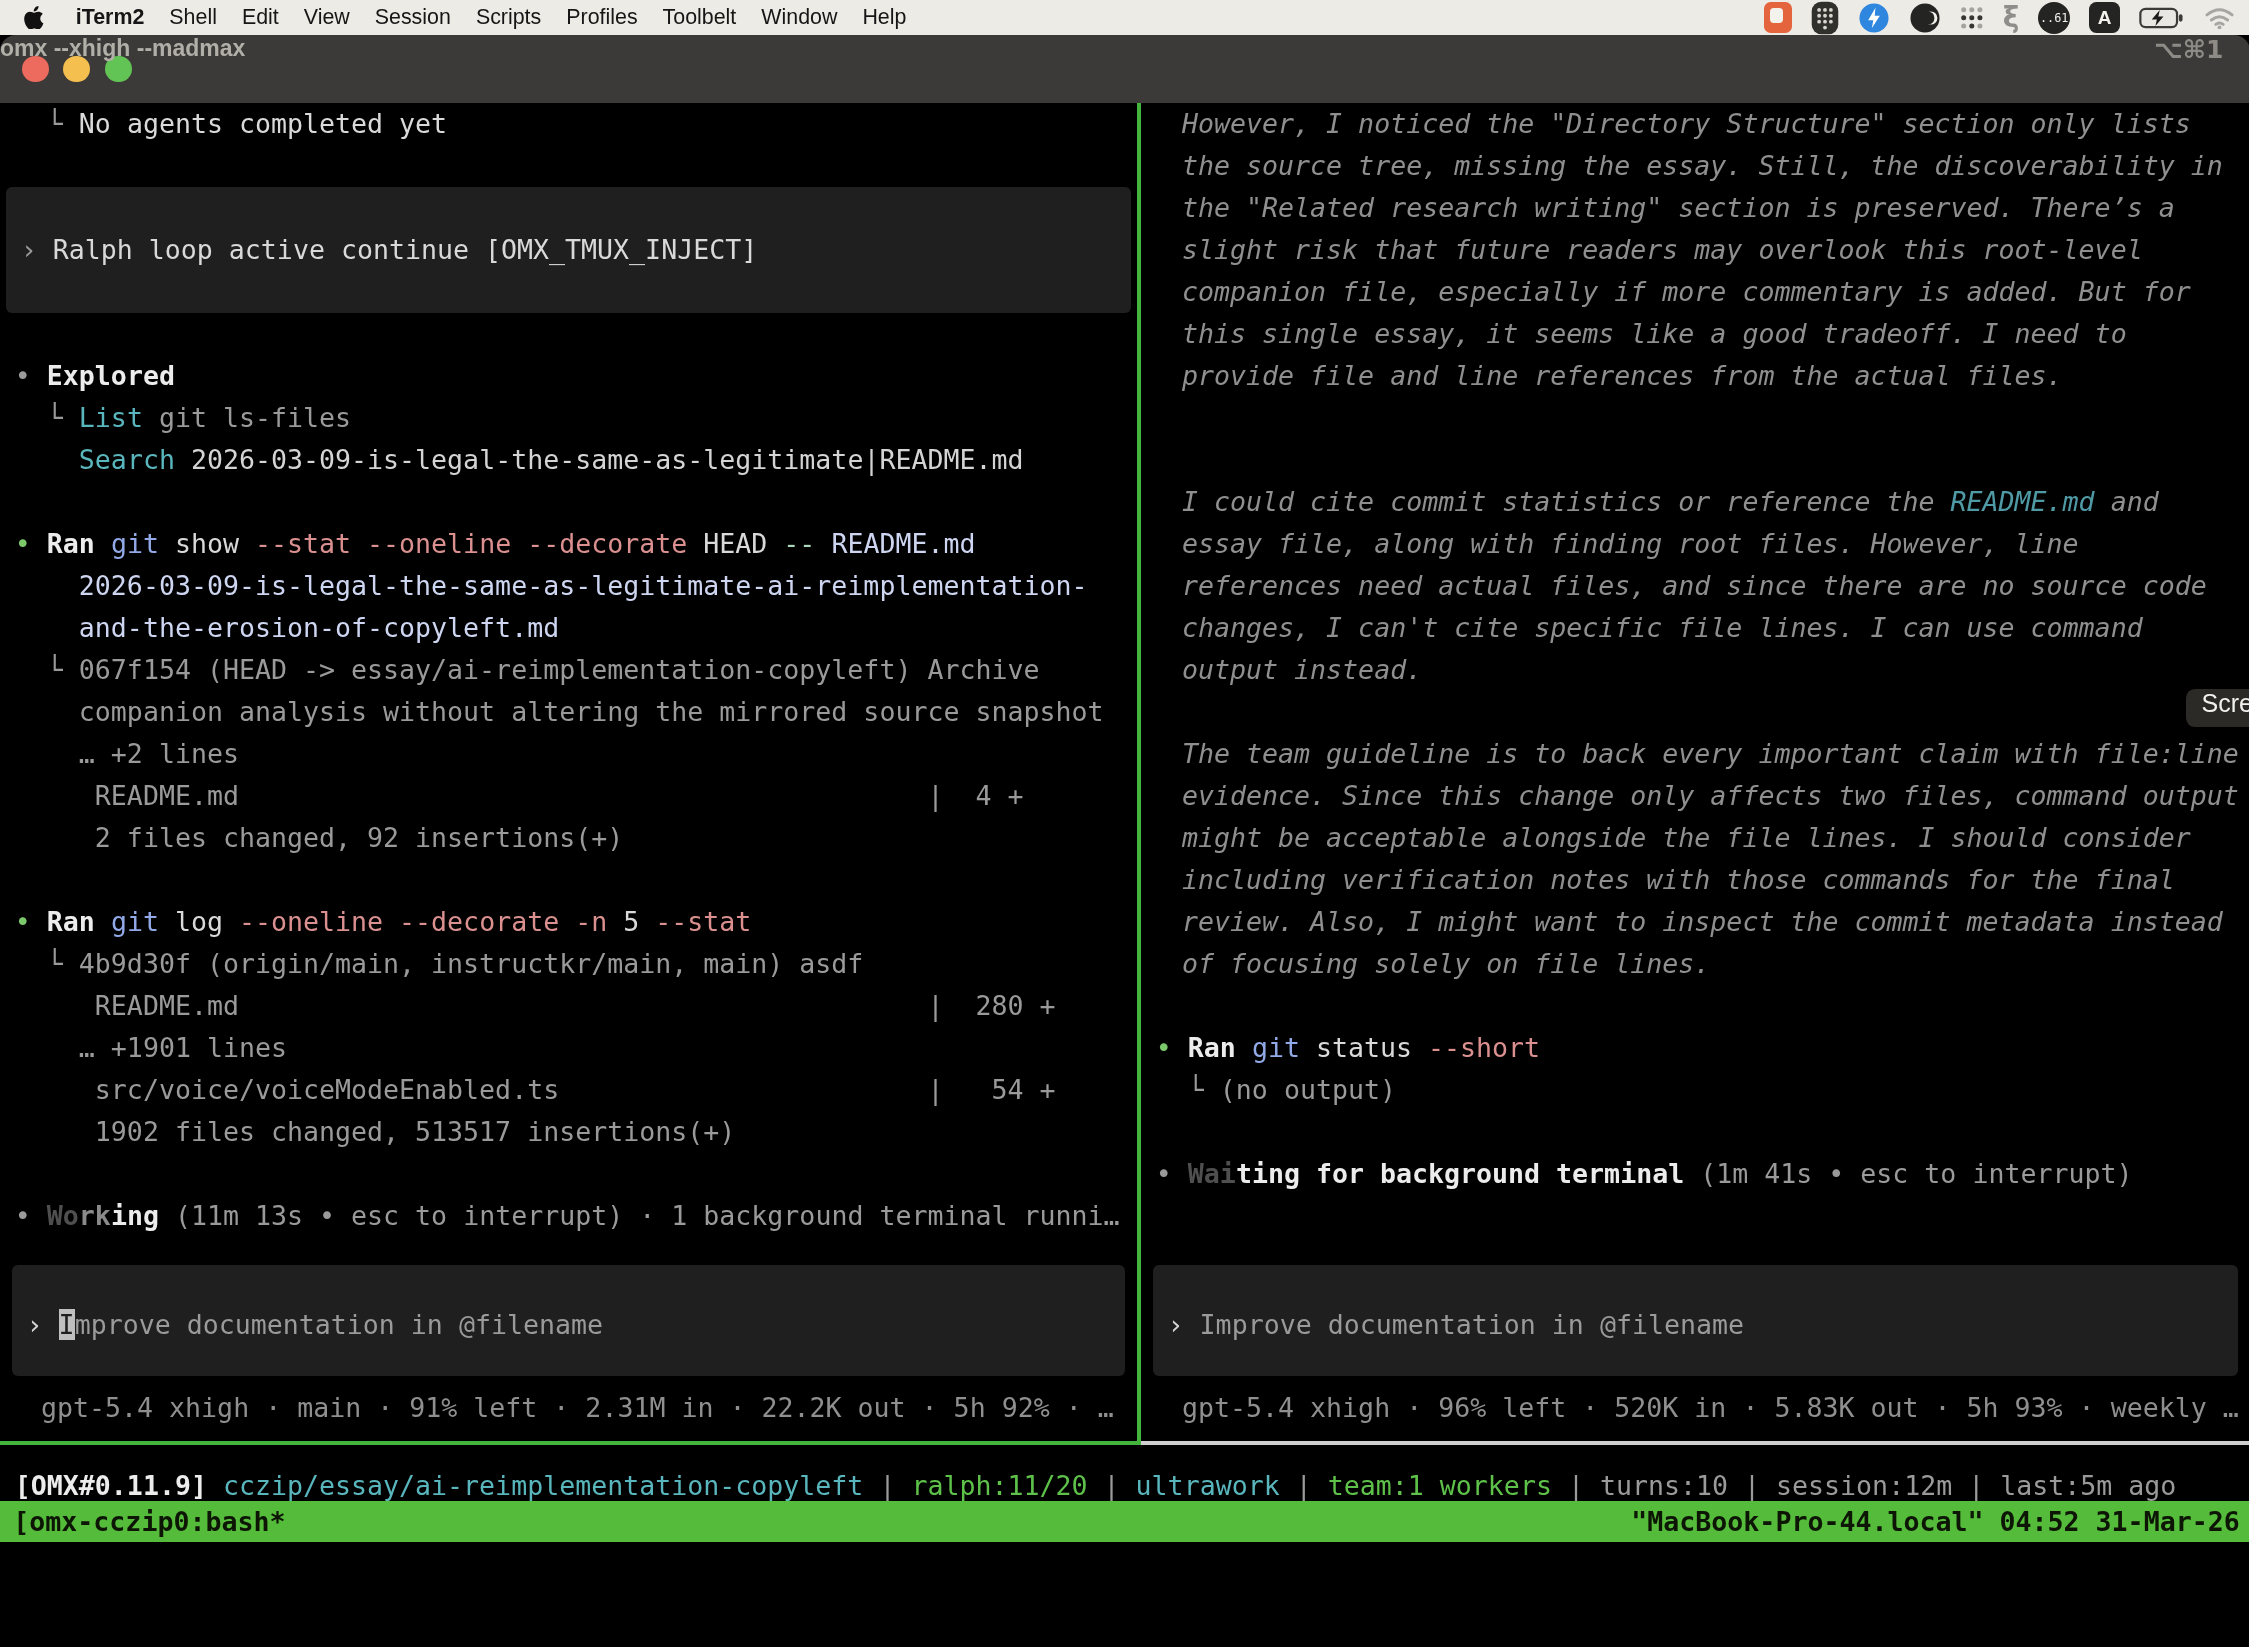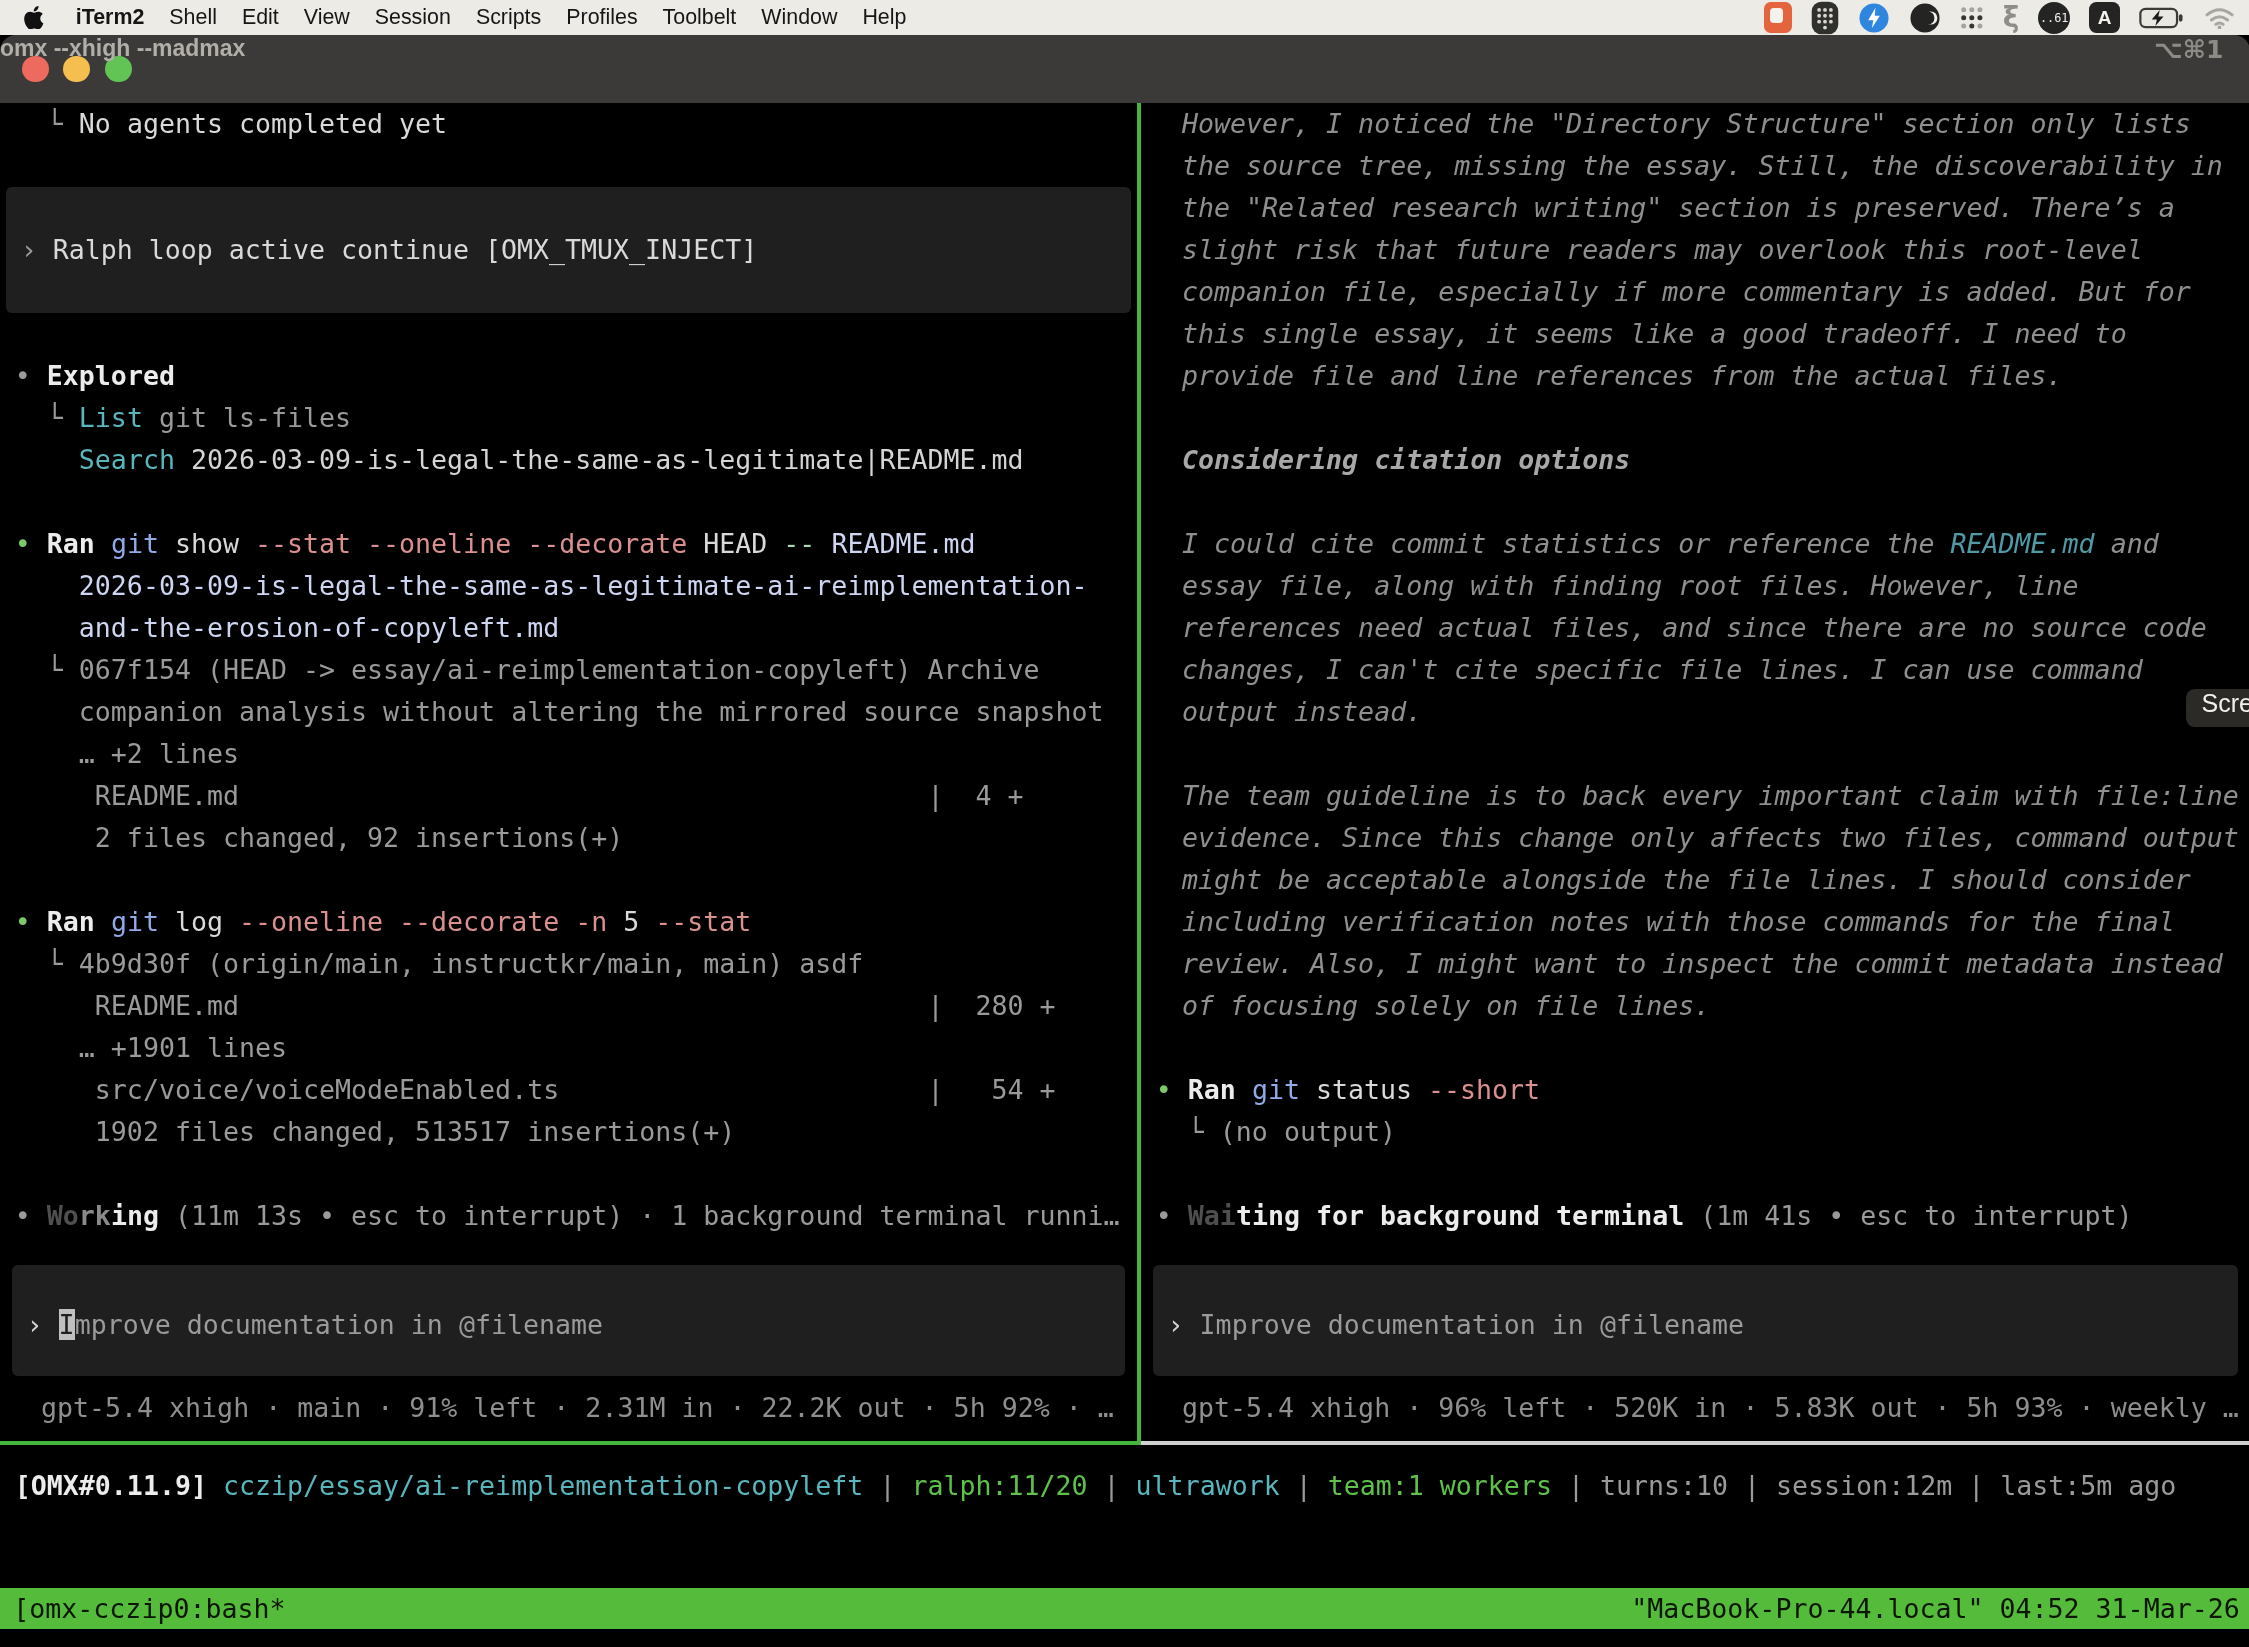--- a/index.html
+++ b/index.html
@@ -75,22 +75,22 @@
   .stats{position:absolute;left:0;right:0;bottom:16px;height:42px;line-height:42px;
          white-space:pre;font-size:26.6px;padding-left:41px;color:#8f8f8f;}
 
   .hborder{position:absolute;top:1338px;height:4.4px;}
   .hb-left{left:0;width:1141px;background:#43b53c;}
   .hb-right{left:1141px;width:1109px;background:#cfcfcf;}
 
   .omx-line{position:absolute;top:1362px;left:0;width:2250px;height:42px;line-height:42px;
             white-space:pre;font-size:26.6px;padding-left:14.8px;}
 
-  .tmuxbar{position:absolute;top:1485px;left:0;width:2250px;height:41px;background:#55bb3a;
-           color:#0d1505;font-size:26.6px;font-weight:400;line-height:41px;display:flex;white-space:pre;}
+  .tmuxbar{position:absolute;top:1398px;left:0;width:2250px;height:41px;background:#55bb3a;
+           color:#0d1505;font-size:26.6px;font-weight:700;line-height:41px;display:flex;white-space:pre;}
   .tleft{padding-left:13.3px;}
   .tright{margin-left:auto;padding-right:10.3px;}
 
   .screen-tip{position:absolute;top:689px;right:-19px;height:38px;line-height:38px;
               padding:0 16px;background:#2b2a26;border-radius:8.9px;color:#f1f1f0;
               font:400 25px "Liberation Sans",sans-serif;z-index:50;}
 </style>
 </head>
 <body>
 
@@ -240,21 +240,20 @@
     <div class="pane right">
       <div id="right-transcript">
           <div class="line ind"><span class="c-it">However, I noticed the "Directory Structure" section only lists</span></div>
           <div class="line ind"><span class="c-it">the source tree, missing the essay. Still, the discoverability in</span></div>
           <div class="line ind"><span class="c-it">the "Related research writing" section is preserved. There’s a</span></div>
           <div class="line ind"><span class="c-it">slight risk that future readers may overlook this root-level</span></div>
           <div class="line ind"><span class="c-it">companion file, especially if more commentary is added. But for</span></div>
           <div class="line ind"><span class="c-it">this single essay, it seems like a good tradeoff. I need to</span></div>
           <div class="line ind"><span class="c-it">provide file and line references from the actual files.</span></div>
           <div class="line"></div>
-          <div class="line ind"><span class="c-itb">Considering citation options</span></div>
           <div class="line"></div>
           <div class="line ind"><span class="c-it">I could cite commit statistics or reference the </span><span class="c-itc">README.md</span><span class="c-it"> and</span></div>
           <div class="line ind"><span class="c-it">essay file, along with finding root files. However, line</span></div>
           <div class="line ind"><span class="c-it">references need actual files, and since there are no source code</span></div>
           <div class="line ind"><span class="c-it">changes, I can't cite specific file lines. I can use command</span></div>
           <div class="line ind"><span class="c-it">output instead.</span></div>
           <div class="line"></div>
           <div class="line ind"><span class="c-it">The team guideline is to back every important claim with file:line</span></div>
           <div class="line ind"><span class="c-it">evidence. Since this change only affects two files, command output</span></div>
           <div class="line ind"><span class="c-it">might be acceptable alongside the file lines. I should consider</span></div>

